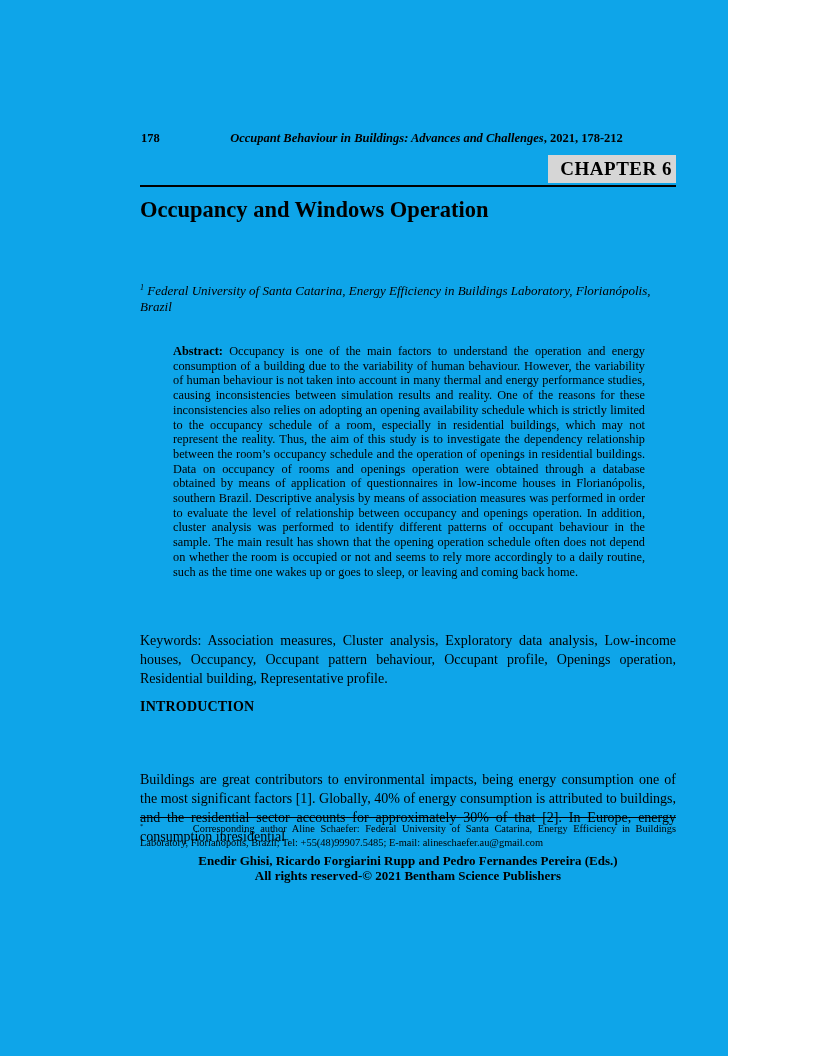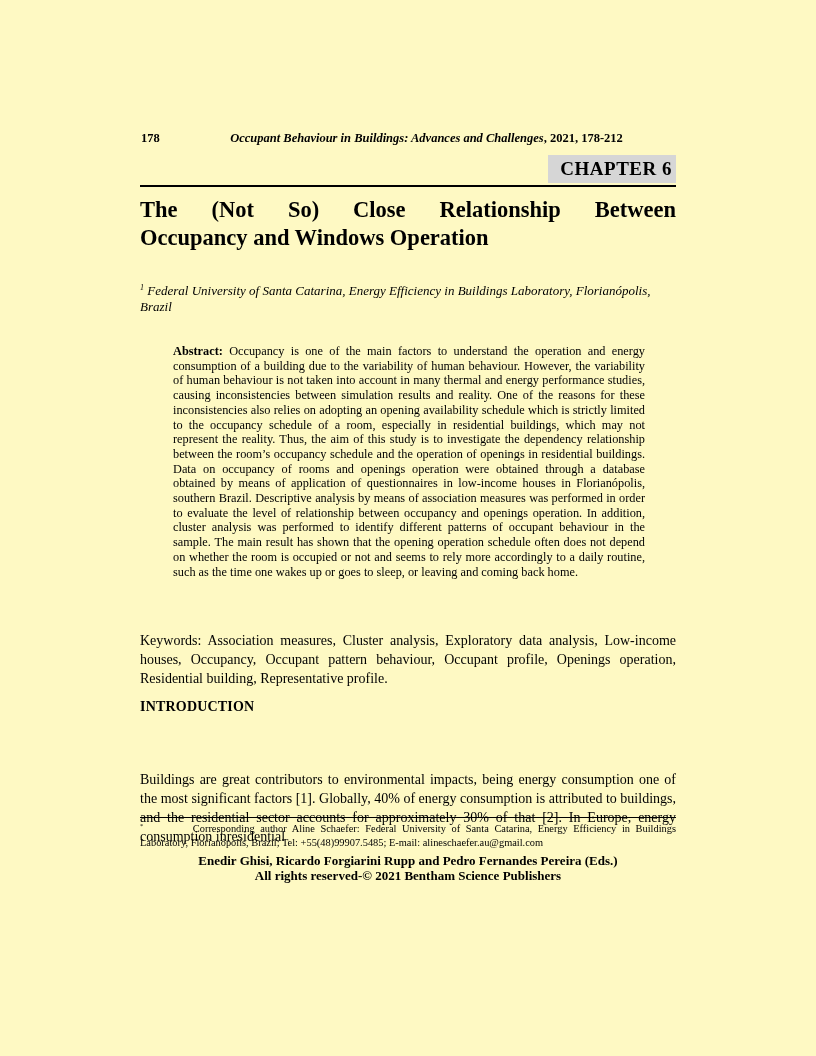--- a/index.html
+++ b/index.html
@@ -1,20 +1,20 @@
 <!DOCTYPE html>
 <html><head>
 <meta charset="utf-8">
 <style>
   html, body { margin: 0; padding: 0; background: #ffffff; }
   .page {
     position: relative;
-    width: 816px;
+    width: 728px;
     height: 1056px;
-    background: #fef9c3;
+    background: #0ea5e9;
     font-family: "Liberation Serif", serif;
     color: #000000;
     overflow: hidden;
   }
   .block { position: absolute; left: 140px; width: 536px; }
 
   
   .header { top: 131px; height: 18px; font-size: 12.5px; font-weight: bold; }
   .page-num { position: absolute; left: 1px; top: 0; }
   .running-title { display: block; text-align: center; }
@@ -82,21 +82,20 @@
     <span class="page-num">178</span>
     <span class="running-title"><span class="running-italic">Occupant Behaviour in Buildings: Advances and Challenges</span><span class="running-rest">, 2021, 178-212</span></span>
   </div>
 
   <div class="block chapter-row">
     <span class="chapter-badge" id="chapter-badge" style="background: rgb(214, 214, 214);">CHAPTER 6</span>
   </div>
   <div class="block header-rule"></div>
 
   <div class="block title">
-    <div class="title-l1">The (Not So) Close Relationship Between</div>
     <div class="title-l2">Occupancy and Windows Operation</div>
   </div>
 
 
   <div class="block affiliation"><sup>1</sup><span> Federal University of Santa Catarina, Energy Efficiency in Buildings Laboratory, Florianópolis, Brazil</span></div>
 
   <div class="block abstract"><span class="lbl">Abstract:</span><span> Occupancy is one of the main factors to understand the operation and energy consumption of a building due to the variability of human behaviour. However, the variability of human behaviour is not taken into account in many thermal and energy performance studies, causing inconsistencies between simulation results and reality. One of the reasons for these inconsistencies also relies on adopting an opening availability schedule which is strictly limited to the occupancy schedule of a room, especially in residential buildings, which may not represent the reality. Thus, the aim of this study is to investigate the dependency relationship between the room’s occupancy schedule and the operation of openings in residential buildings. Data on occupancy of rooms and openings operation were obtained through a database obtained by means of application of questionnaires in low-income houses in Florianópolis, southern Brazil. Descriptive analysis by means of association measures was performed in order to evaluate the level of relationship between occupancy and openings operation. In addition, cluster analysis was performed to identify different patterns of occupant behaviour in the sample. The main result has shown that the opening operation schedule often does not depend on whether the room is occupied or not and seems to rely more accordingly to a daily routine, such as the time one wakes up or goes to sleep, or leaving and coming back home.</span></div>
 
   <div class="block keywords"><span class="lbl">Keywords:</span><span> Association measures, Cluster analysis, Exploratory data analysis, Low-income houses, Occupancy, Occupant pattern behaviour, Occupant profile, Openings operation, Residential building, Representative profile.</span></div>
 

